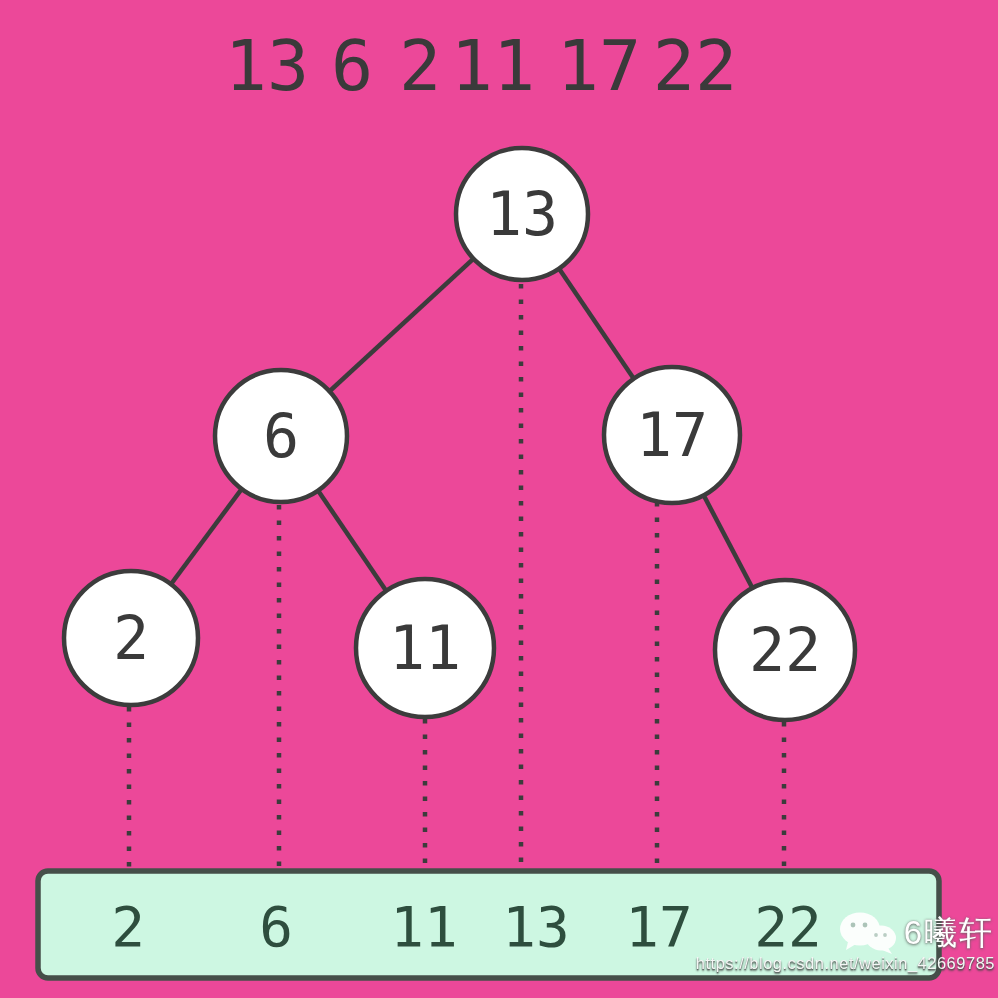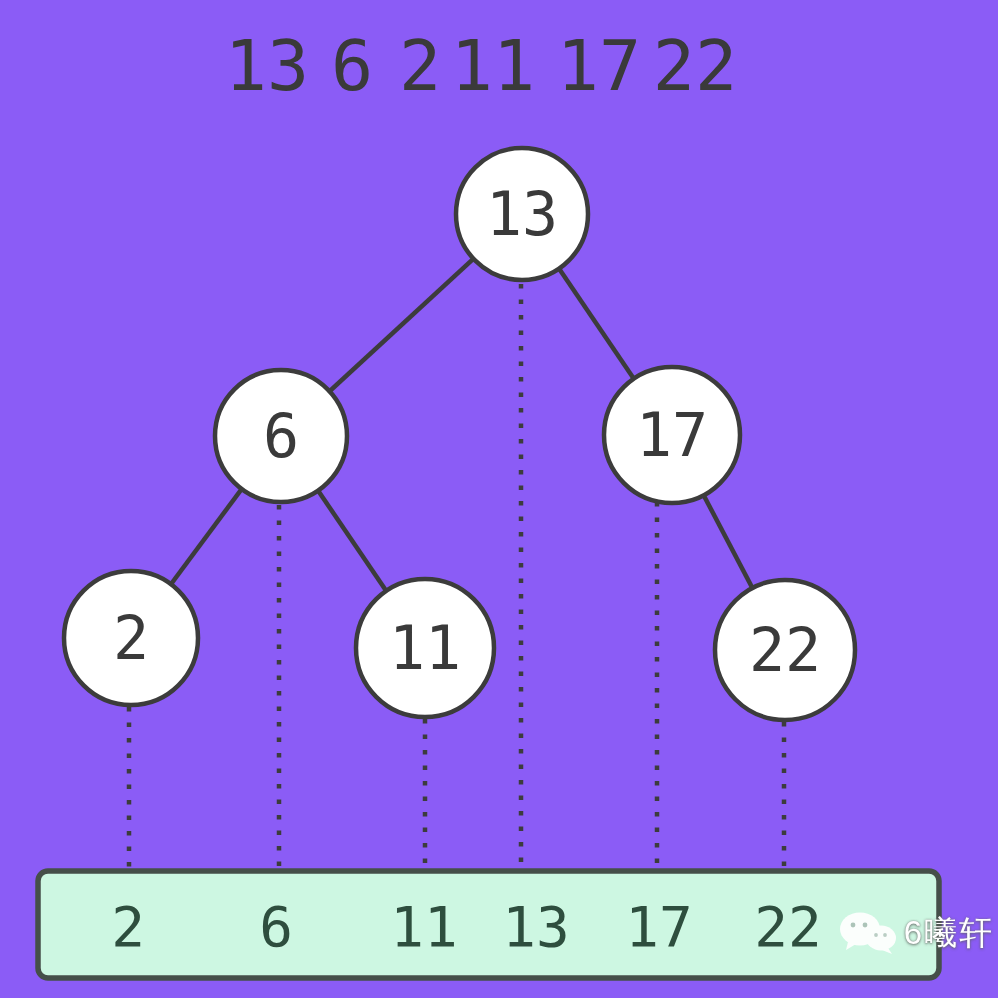--- a/index.html
+++ b/index.html
@@ -1,20 +1,20 @@
 <!DOCTYPE html>
 <html><head>
 <meta charset="utf-8">
 <style>
   html, body { margin: 0; padding: 0; background: #ffffff; }
   .stage {
     position: relative;
     width: 998px;
     height: 998px;
-    background: #8b5cf6;
+    background: #ec4899;
     overflow: hidden;
     font-family: "DejaVu Sans Mono", "Liberation Sans", sans-serif;
   }
   .stage svg.diagram { position: absolute; left: 0; top: 0; }
 
   .seq-text {
     font-family: "DejaVu Sans Mono", monospace;
     font-size: 70px;
     fill: #3a3a3a;
   }
@@ -149,15 +149,16 @@
           <ellipse cx="45" cy="28" rx="15" ry="12.5" fill="#ffffff"></ellipse>
           <polygon points="52,38 56,44 46,40" fill="#ffffff"></polygon>
           <circle cx="17" cy="15" r="2.4" fill="rgba(100,140,120,0.55)"></circle>
           <circle cx="29" cy="15" r="2.4" fill="rgba(100,140,120,0.55)"></circle>
           <circle cx="40" cy="25" r="1.9" fill="rgba(100,140,120,0.45)"></circle>
           <circle cx="49" cy="25" r="1.9" fill="rgba(100,140,120,0.45)"></circle>
         </g>
       </svg>
       <span class="wm-author">6曦轩</span>
     </div>
+    <div class="wm-url">https://blog.csdn.net/weixin_42669785</div>
   </div>
 
 </div>
 
 </body></html>

